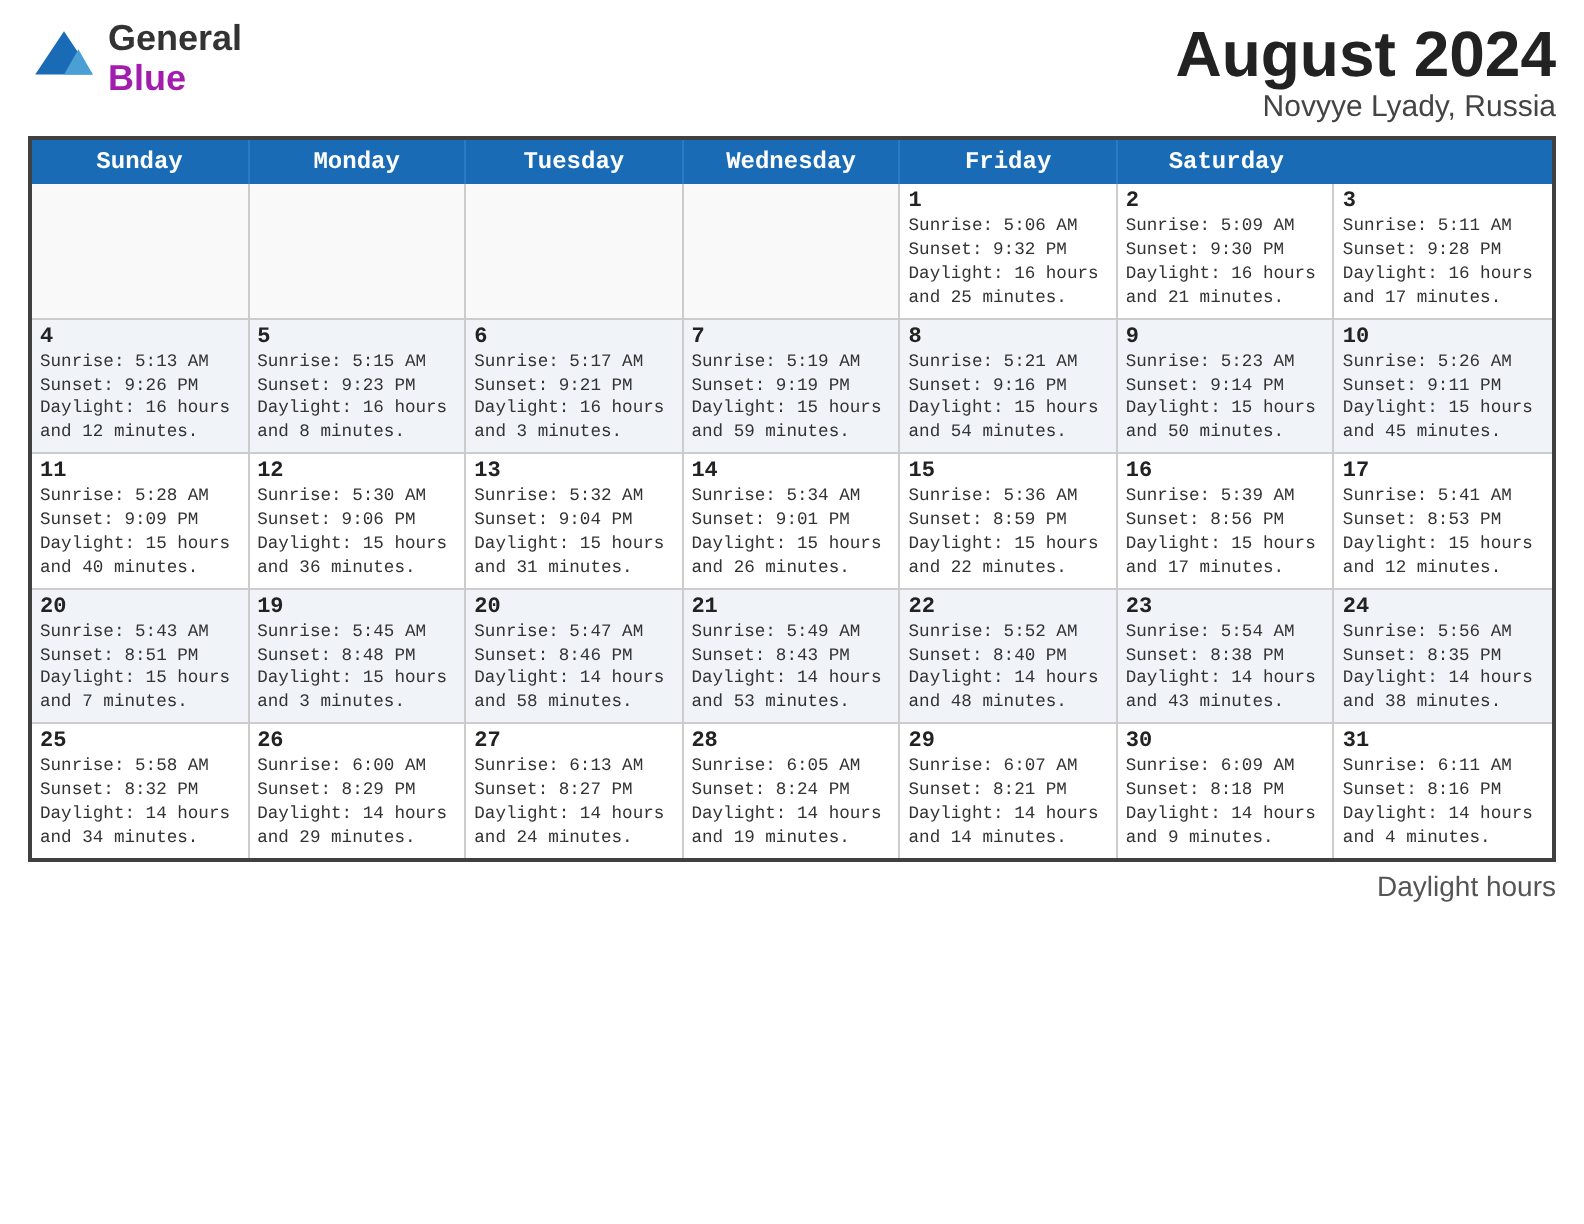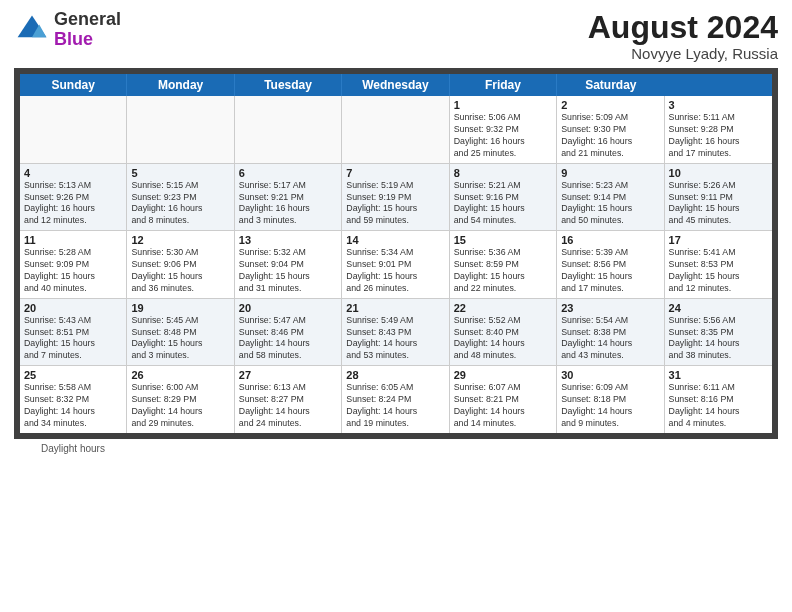--- a/index.html
+++ b/index.html
@@ -49,21 +49,22 @@
       line-height: 1.1;
     }
     .location {
       font-size: 15px;
       color: #444;
     }
     .calendar {
       flex: 1;
       display: flex;
       flex-direction: column;
-      border: 6px solid #404040;
+      border: 2px solid #404040;
+      font-family: Liberation Mono, monospace;
     }
     .cal-header {
       display: grid;
       grid-template-columns: repeat(7, 1fr);
       background: #1a6bb5;
     }
     .cal-header-cell {
       color: #fff;
       font-size: 12px;
       font-weight: bold;
@@ -102,23 +103,23 @@
       color: #222;
       margin-bottom: 1px;
     }
     .day-info {
       font-size: 8.8px;
       line-height: 1.35;
       color: #333;
     }
     .footer {
       margin-top: 4px;
-      font-size: 10px;
+      font-size: 14px;
       color: #555;
-      text-align: left;
+      text-align: right;
       padding-left: 27px;
     }
   </style>
 </head>
 <body>
 
 <div class="page">
   <div class="header">
     <div class="logo">
       <svg class="logo-icon" viewBox="0 0 40 40">

